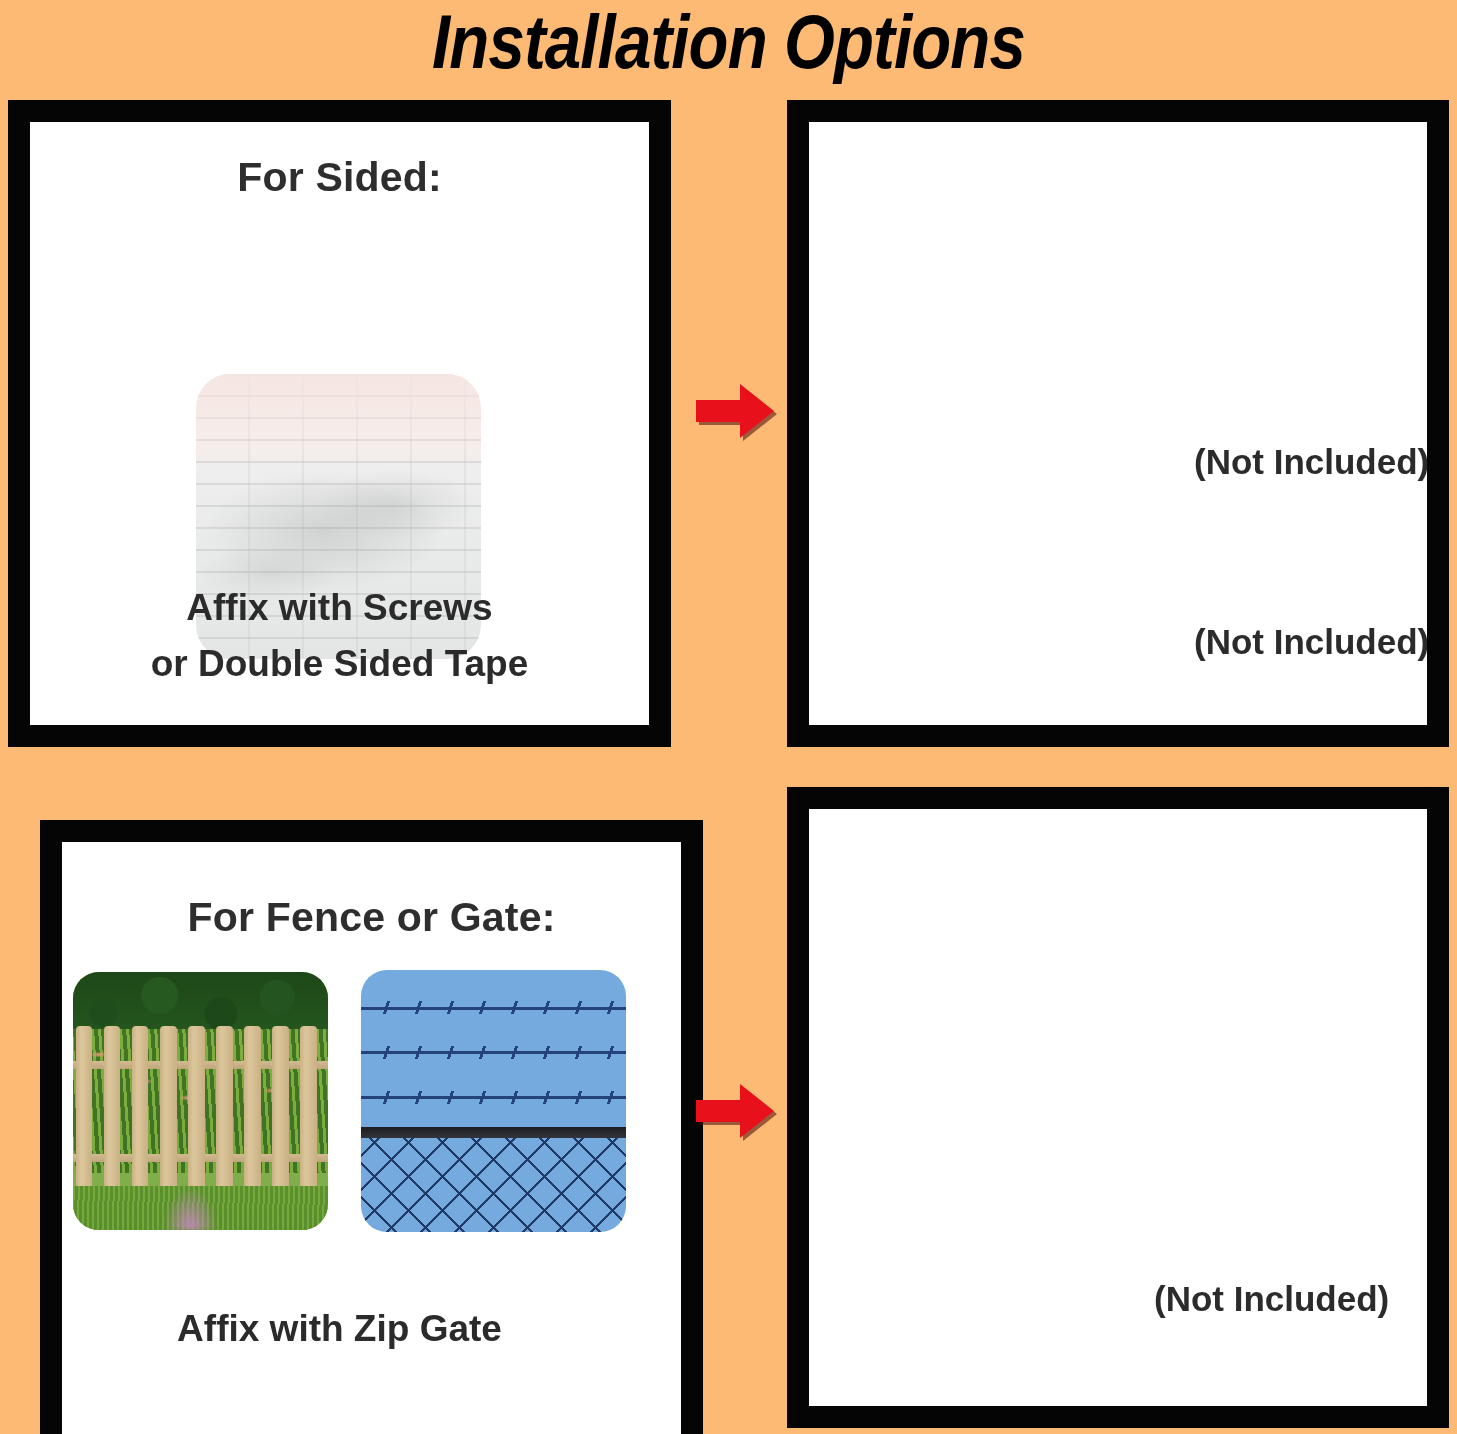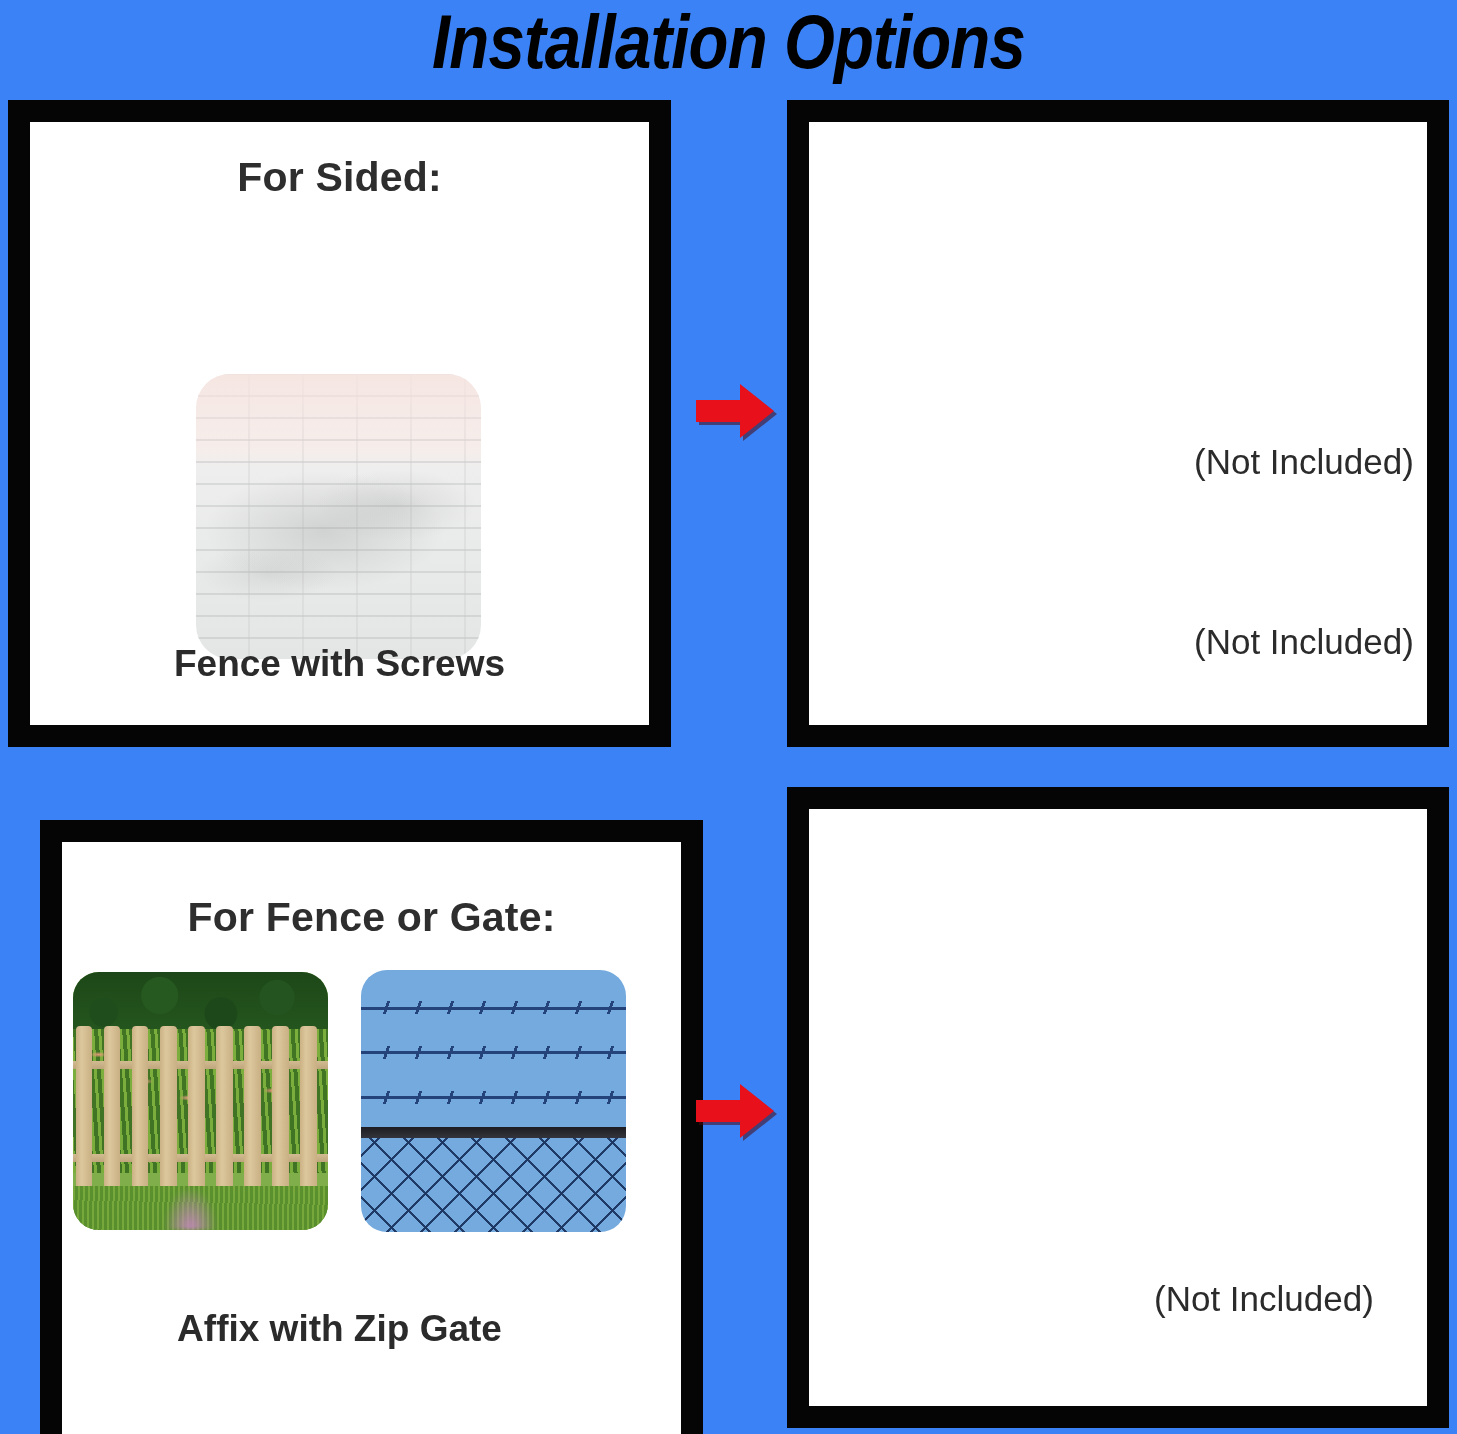--- a/index.html
+++ b/index.html
@@ -7,21 +7,21 @@
     padding: 0;
     background: #ffffff;
   }
   body {
     font-family: "Liberation Sans", sans-serif;
   }
   #page {
     position: relative;
     width: 1457px;
     height: 1434px;
-    background: #3b82f6;
+    background: #fdba74;
     overflow: hidden;
   }
 
   
   .title {
     position: absolute;
     left: 0;
     top: -4px;
     width: 1457px;
     text-align: center;
@@ -76,21 +76,21 @@
     font-weight: bold;
     color: #2b2b2b;
     line-height: 1.5;
   }
   #walls-caption { bottom: 34px; }
   #fence-caption { bottom: 44px; }
 
   .not-included {
     position: absolute;
     font-size: 35px;
-    font-weight: normal;
+    font-weight: bold;
     color: #2b2b2b;
     white-space: nowrap;
   }
 
   
   .arrow {
     position: absolute;
     width: 86px;
     height: 62px;
   }
@@ -246,21 +246,22 @@
     <div class="panel-inner">
       <div class="panel-heading" id="walls-heading">For Sided:</div>
 
       <div class="wall-swatch">
         <div class="bricks"></div>
         <div class="mottle"></div>
         <div class="topwash"></div>
       </div>
 
       <div class="caption" id="walls-caption">
-        <div>Fence with Screws</div>
+        <div>Affix with Screws</div>
+        <div>or Double Sided Tape</div>
       </div>
     </div>
   </div>
 
   <div class="panel" id="panel-hw">
     <div class="panel-inner">
 
       <div class="not-included" style="left: 385px; top: 320px;">(Not Included)</div>
 
       <div class="not-included" style="left: 385px; top: 500px;">(Not Included)</div>

